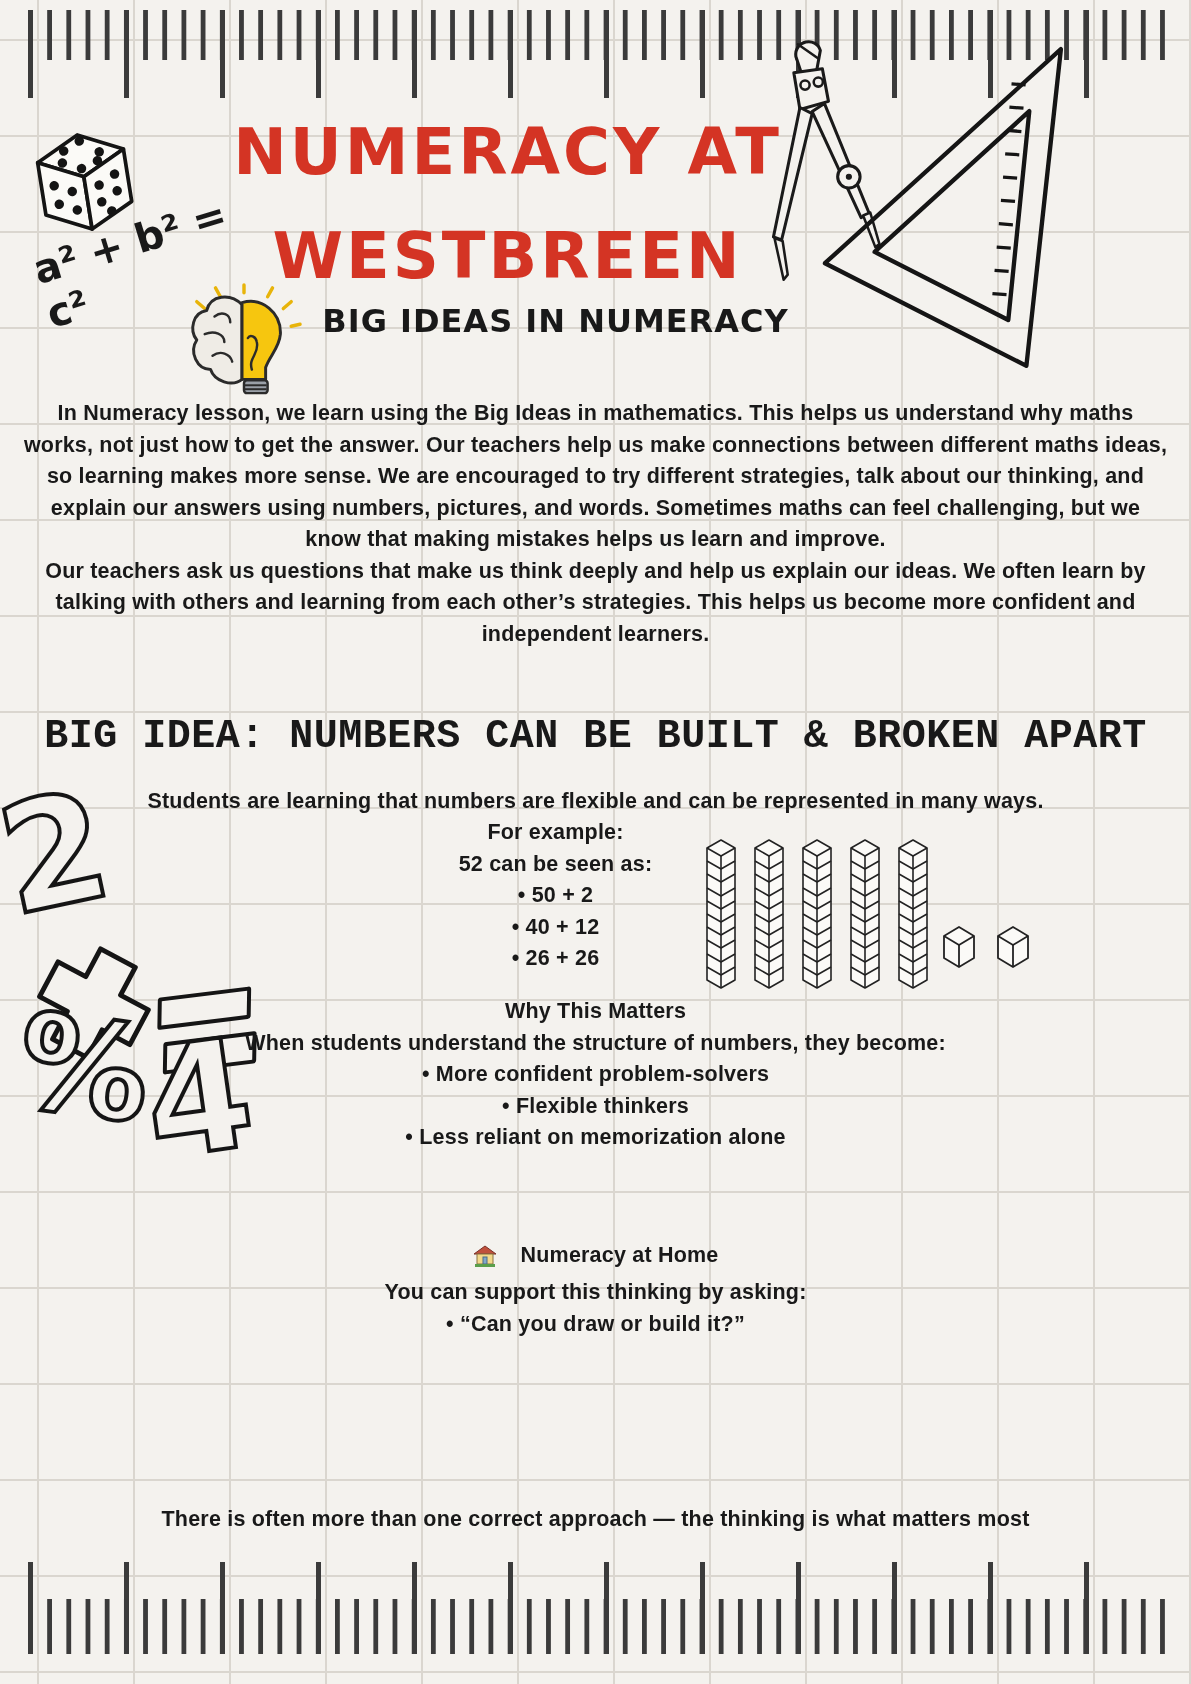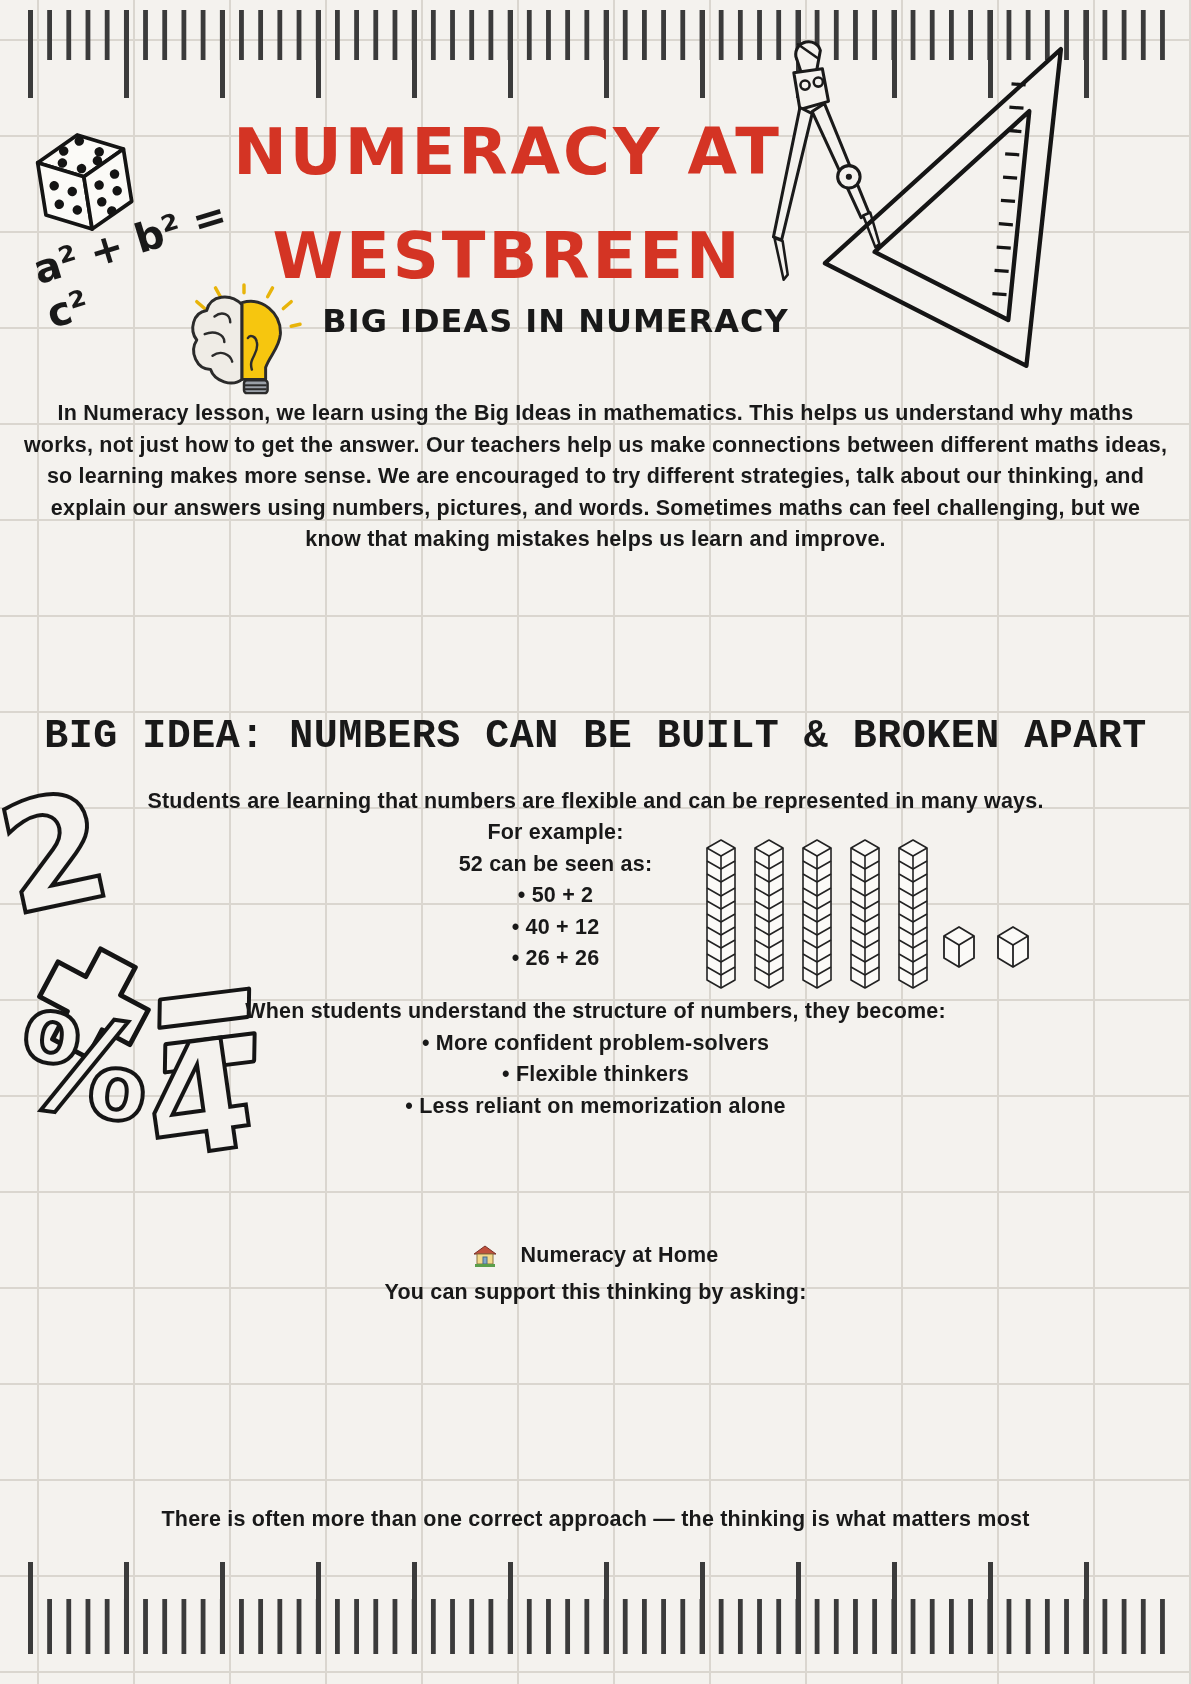--- a/index.html
+++ b/index.html
@@ -169,20 +169,21 @@
   </div>
 
   <div class="cblock title">
     <div>NUMERACY AT</div>
     <div>WESTBREEN</div>
   </div>
   <div class="cblock subtitle">BIG IDEAS IN NUMERACY</div>
 
   <div class="cblock intro body-text">
     <p class="u">In Numeracy lesson, we learn using the Big Ideas in mathematics. This helps us understand why maths works, not just how to get the answer. Our teachers help us make connections between different maths ideas, so learning makes more sense. We are encouraged to try different strategies, talk about our thinking, and explain our answers using numbers, pictures, and words. Sometimes maths can feel challenging, but we know that making mistakes helps us learn and improve.</p>
+    <p class="u">Our teachers ask us questions that make us think deeply and help us explain our ideas. We often learn by talking with others and learning from each other’s strategies. This helps us become more confident and independent learners.</p>
   </div>
 
   <div class="cblock bigidea-heading">BIG IDEA: NUMBERS CAN BE BUILT &amp; BROKEN APART</div>
 
   <div class="cblock students-line body-text">Students are learning that numbers are flexible and can be represented in many ways.</div>
 
   <div class="cblock example-block body-text">
     <div>For example:</div>
     <div>52 can be seen as:</div>
     <div>• 50 + 2</div>
@@ -226,34 +227,36 @@
   <div class="doodle" style="left:160px;top:992px;transform:rotate(-7deg);">
     <div class="eq-bar"></div>
     <div class="eq-bar"></div>
   </div>
 
   <div class="doodle outline-char" style="left:18px;top:1002px;font-size:132px;transform:rotate(8deg);">%</div>
 
   <div class="doodle outline-char" style="left:146px;top:1024px;font-size:152px;transform:rotate(-8deg);">4</div>
 
   <div class="cblock why-block body-text">
+    <div>Why This Matters</div>
     <div>When students understand the structure of numbers, they become:</div>
     <div>• More confident problem-solvers</div>
     <div>• Flexible thinkers</div>
     <div>• Less reliant on memorization alone</div>
   </div>
 
   <div class="cblock home-block body-text">
     <div class="home-heading">
       <svg width="24" height="24" viewBox="0 0 24 24">
         <polygon points="12,2 23,10 1,10" fill="#c0503c" stroke="#7a3228" stroke-width="1"></polygon>
         <rect x="4" y="10" width="16" height="10" fill="#f3d98b" stroke="#8a7340" stroke-width="1"></rect>
         <rect x="10" y="13" width="4" height="7" fill="#7fa8c9" stroke="#4c6b85" stroke-width="1"></rect>
         <rect x="2" y="20" width="20" height="3" fill="#5a9e4b"></rect>
       </svg>
       <span>Numeracy at Home</span>
     </div>
     <div>You can support this thinking by asking:</div>
+    <div>• “Can you draw or build it?”</div>
   </div>
 
   <div class="cblock footer-line body-text">There is often more than one correct approach  —  the thinking is what matters most</div>
 
 </div>
 
 </body></html>

